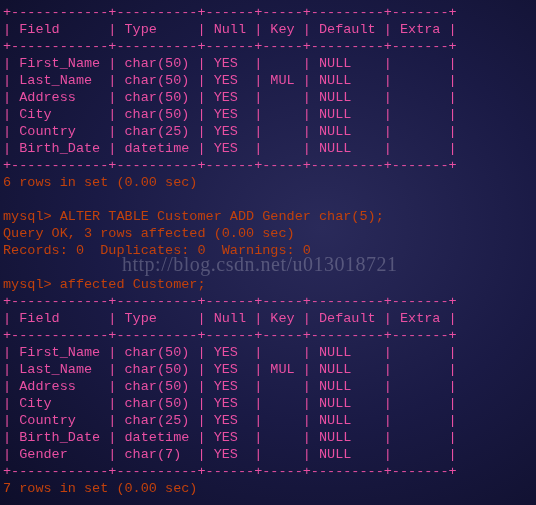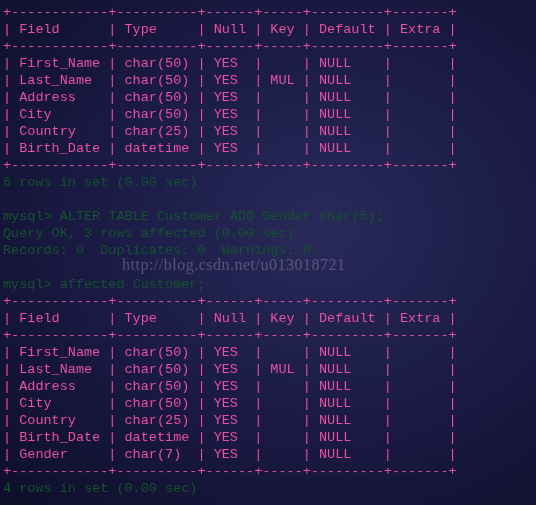--- a/index.html
+++ b/index.html
@@ -10,26 +10,26 @@
       font-family: "Courier New", monospace;
       font-size: 13.5px;
       line-height: 17px;
       width: 536px;
       height: 505px;
       box-sizing: border-box;
       position: relative;
       overflow: hidden;
     }
     .pink { color: #e94fa2; }
-    .cyan { color: #14532d; }
+    .cyan { color: #c2410c; }
     .watermark {
       position: absolute;
       color: rgba(180,180,200,0.35);
       font-family: "Times New Roman", serif;
-      font-size: 16px;
+      font-size: 20px;
       left: 122px;
       top: 256px;
       letter-spacing: 0.5px;
       pointer-events: none;
     }
     pre { margin: 0; font-family: inherit; }
   </style>
 </head>
 <body>
 
@@ -56,14 +56,14 @@
 <span class="pink">| Field      | Type     | Null | Key | Default | Extra |</span>
 <span class="pink">+------------+----------+------+-----+---------+-------+</span>
 <span class="pink">| First_Name | char(50) | YES  |     | NULL    |       |</span>
 <span class="pink">| Last_Name  | char(50) | YES  | MUL | NULL    |       |</span>
 <span class="pink">| Address    | char(50) | YES  |     | NULL    |       |</span>
 <span class="pink">| City       | char(50) | YES  |     | NULL    |       |</span>
 <span class="pink">| Country    | char(25) | YES  |     | NULL    |       |</span>
 <span class="pink">| Birth_Date | datetime | YES  |     | NULL    |       |</span>
 <span class="pink">| Gender     | char(7)  | YES  |     | NULL    |       |</span>
 <span class="pink">+------------+----------+------+-----+---------+-------+</span>
-<span class="cyan">4 rows in set (0.00 sec)</span>
+<span class="cyan">7 rows in set (0.00 sec)</span>
 </pre>
 
 </body></html>

